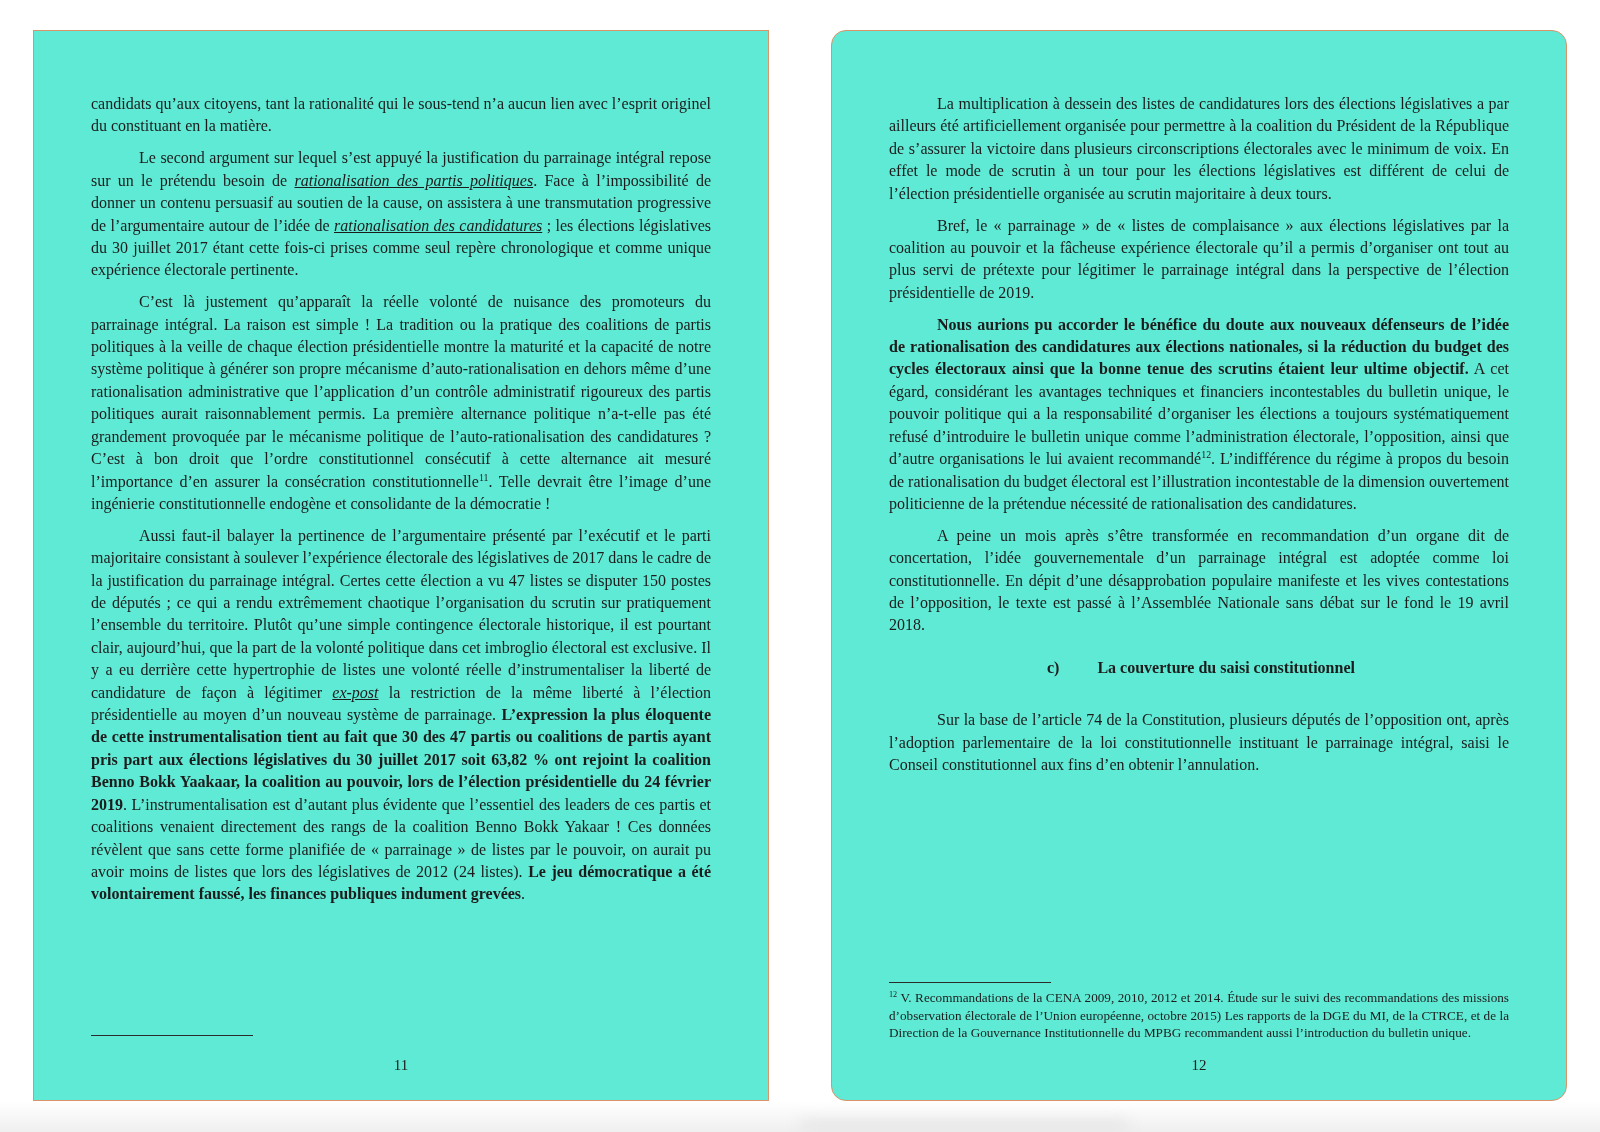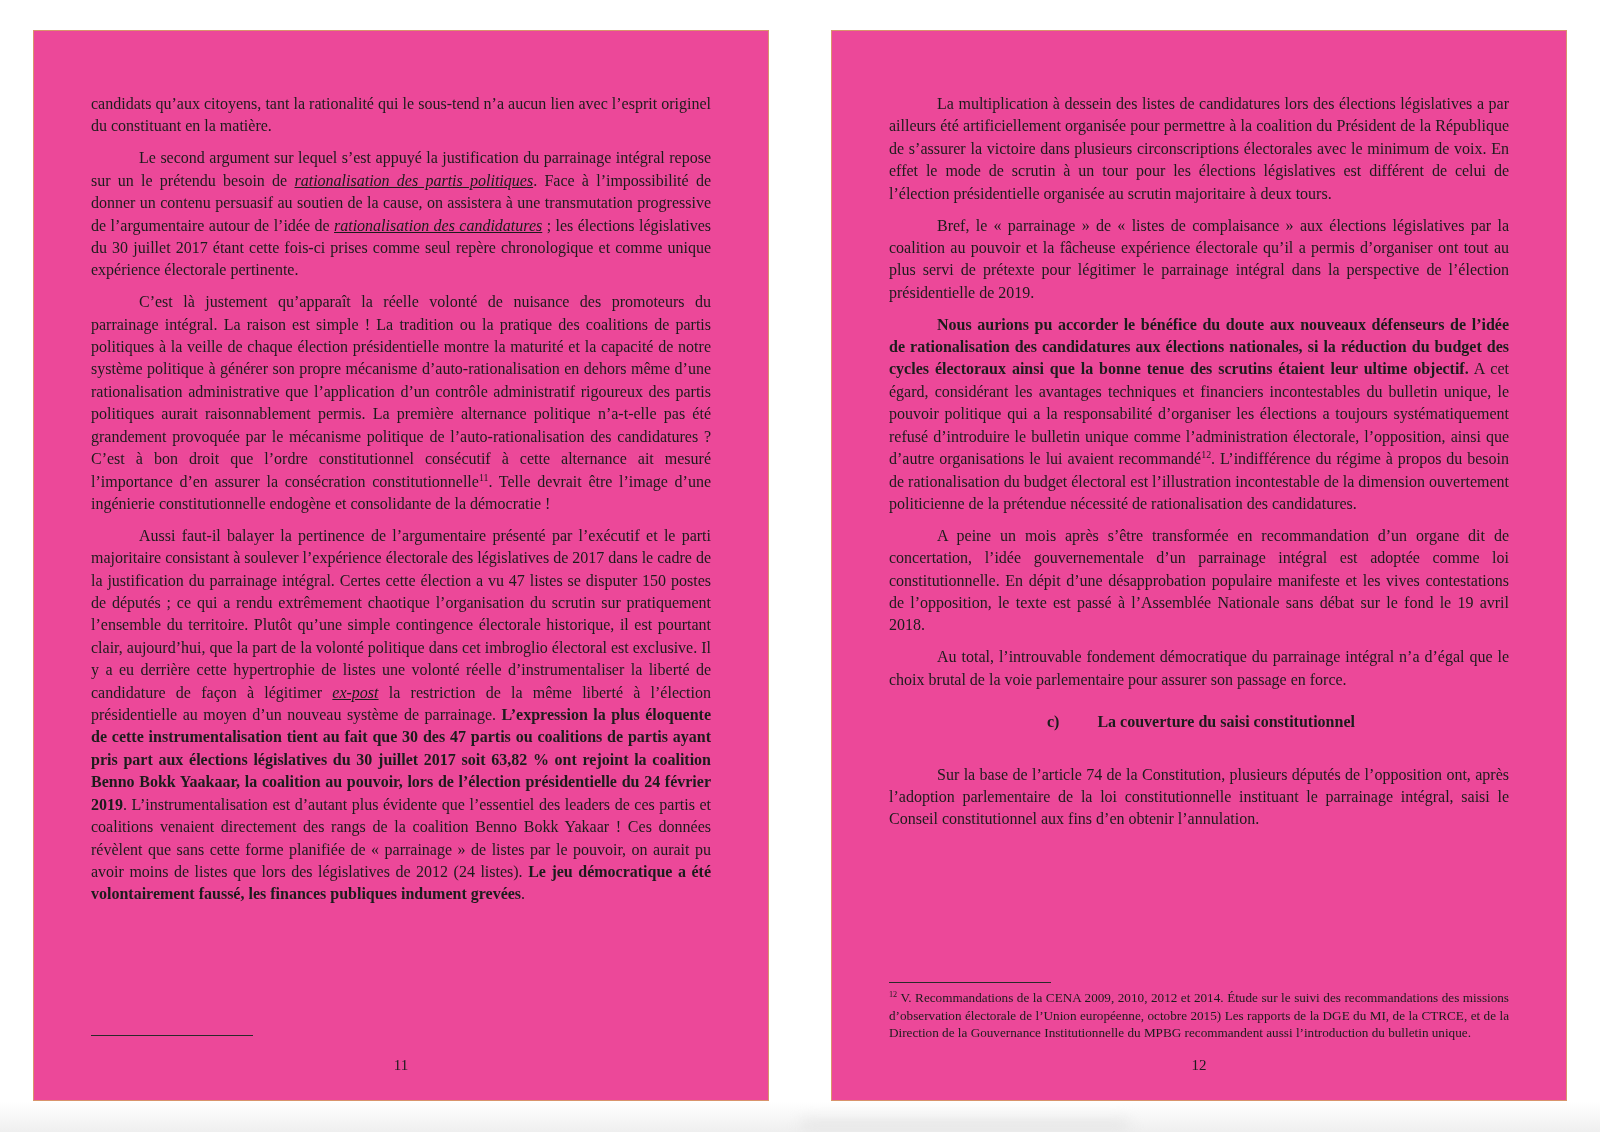--- a/index.html
+++ b/index.html
@@ -4,24 +4,24 @@
 <style>
   html,body{margin:0;padding:0;}
   body{
     width:1600px;height:1132px;position:relative;overflow:hidden;
     background:#ffffff;
     font-family:"Liberation Serif","DejaVu Serif",serif;
     color:#1c1c1c;
   }
   .page{
     position:absolute;top:30px;height:1071px;width:736px;
-    border:1.5px solid #d9946c;background:#ec4899;box-sizing:border-box;
+    border:1.5px solid #d9946c;background:#5eead4;box-sizing:border-box;
   }
   .page-left{left:33px;}
-  .page-right{left:831px;}
+  .page-right{left:831px;border-radius:15px;}
   .page-body{
     position:absolute;top:62px;left:57px;right:57px;
     font-size:16px;line-height:22.4px;text-align:justify;
   }
   p.para{margin:0 0 9.5px 0;}
   p.ind{text-indent:48px;}
   .it{font-style:italic;text-decoration:underline;}
   .bd{font-weight:bold;}
   sup{font-size:0.62em;vertical-align:super;line-height:0;}
   .heading{
@@ -65,21 +65,20 @@
     </div>
     <div class="page-num">11</div>
   </div>
 
   <div class="page page-right">
     <div class="page-body">
       <p class="para ind"><span>La multiplication à dessein des listes de candidatures lors des élections législatives a par ailleurs été artificiellement organisée pour permettre à la coalition du Président de la République de s’assurer la victoire dans plusieurs circonscriptions électorales avec le minimum de voix. En effet le mode de scrutin à un tour pour les élections législatives est différent de celui de l’élection présidentielle organisée au scrutin majoritaire à deux tours.</span></p>
       <p class="para ind"><span>Bref, le « parrainage » de « listes de complaisance » aux élections législatives par la coalition au pouvoir et la fâcheuse expérience électorale qu’il a permis d’organiser ont tout au plus servi de prétexte pour légitimer le parrainage intégral dans la perspective de l’élection présidentielle de 2019.</span></p>
       <p class="para ind"><span class="bd">Nous aurions pu accorder le bénéfice du doute aux nouveaux défenseurs de l’idée de rationalisation des candidatures aux élections nationales, si la réduction du budget des cycles électoraux ainsi que la bonne tenue des scrutins étaient leur ultime objectif.</span><span> A cet égard, considérant les avantages techniques et financiers incontestables du bulletin unique, le pouvoir politique qui a la responsabilité d’organiser les élections a toujours systématiquement refusé d’introduire le bulletin unique comme l’administration électorale, l’opposition, ainsi que d’autre organisations le lui avaient recommandé</span><sup>12</sup><span>. L’indifférence du régime à propos du besoin de rationalisation du budget électoral est l’illustration incontestable de la dimension ouvertement politicienne de la prétendue nécessité de rationalisation des candidatures.</span></p>
       <p class="para ind"><span>A peine un mois après s’être transformée en recommandation d’un organe dit de concertation, l’idée gouvernementale d’un parrainage intégral est adoptée comme loi constitutionnelle. En dépit d’une désapprobation populaire manifeste et les vives contestations de l’opposition, le texte est passé à l’Assemblée Nationale sans débat sur le fond le 19 avril 2018.</span></p>
-      <p class="para ind"><span>Au total, l’introuvable fondement démocratique du parrainage intégral n’a d’égal que le choix brutal de la voie parlementaire pour assurer son passage en force.</span></p>
       <div class="heading">
         <span>c)</span>
         <span>La couverture du saisi constitutionnel</span>
       </div>
       <p class="para ind"><span>Sur la base de l’article 74 de la Constitution, plusieurs députés de l’opposition ont, après l’adoption parlementaire de la loi constitutionnelle instituant le parrainage intégral, saisi le Conseil constitutionnel aux fins d’en obtenir l’annulation.</span></p>
     </div>
     <div class="footnotes">
       <div class="fn-rule"></div>
       <p class="fn-text"><sup>12</sup> <span>V. Recommandations de la CENA 2009, 2010, 2012 et 2014. Étude sur le suivi des recommandations des missions d’observation électorale de l’Union européenne, octobre 2015) Les rapports de la DGE du MI, de la CTRCE, et de la Direction de la Gouvernance Institutionnelle du MPBG recommandent aussi l’introduction du bulletin unique.</span></p>
     </div>

